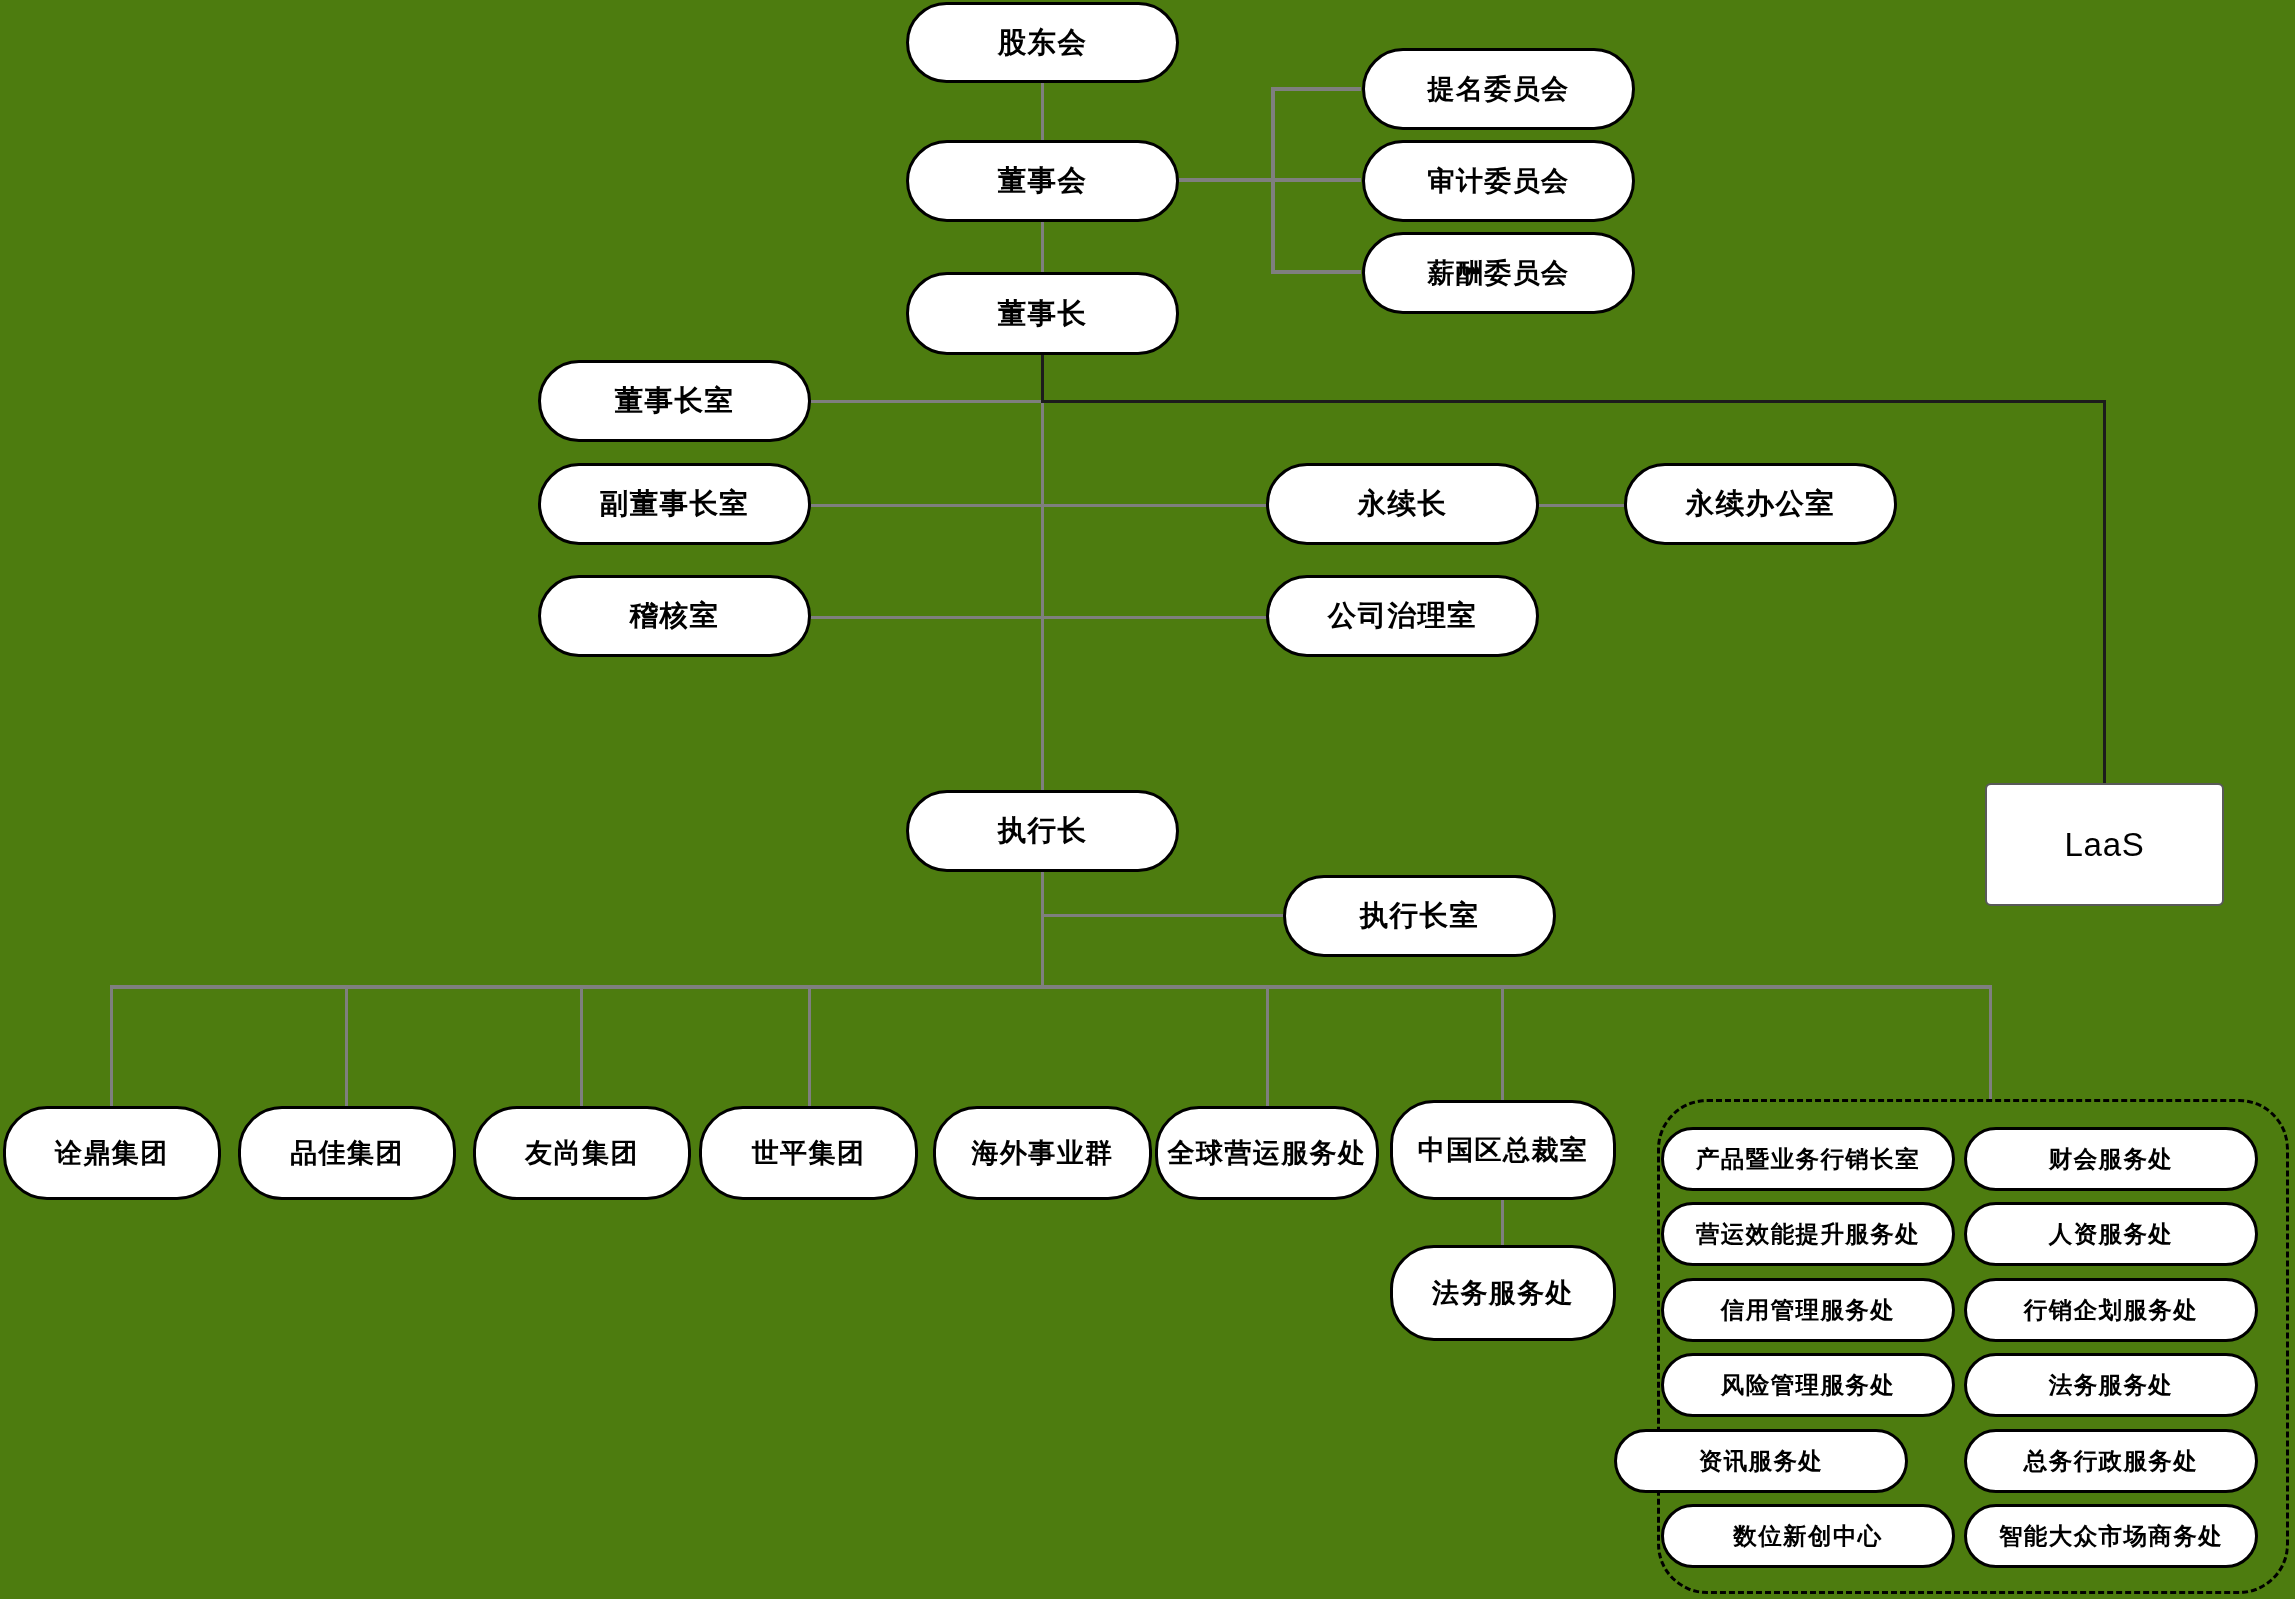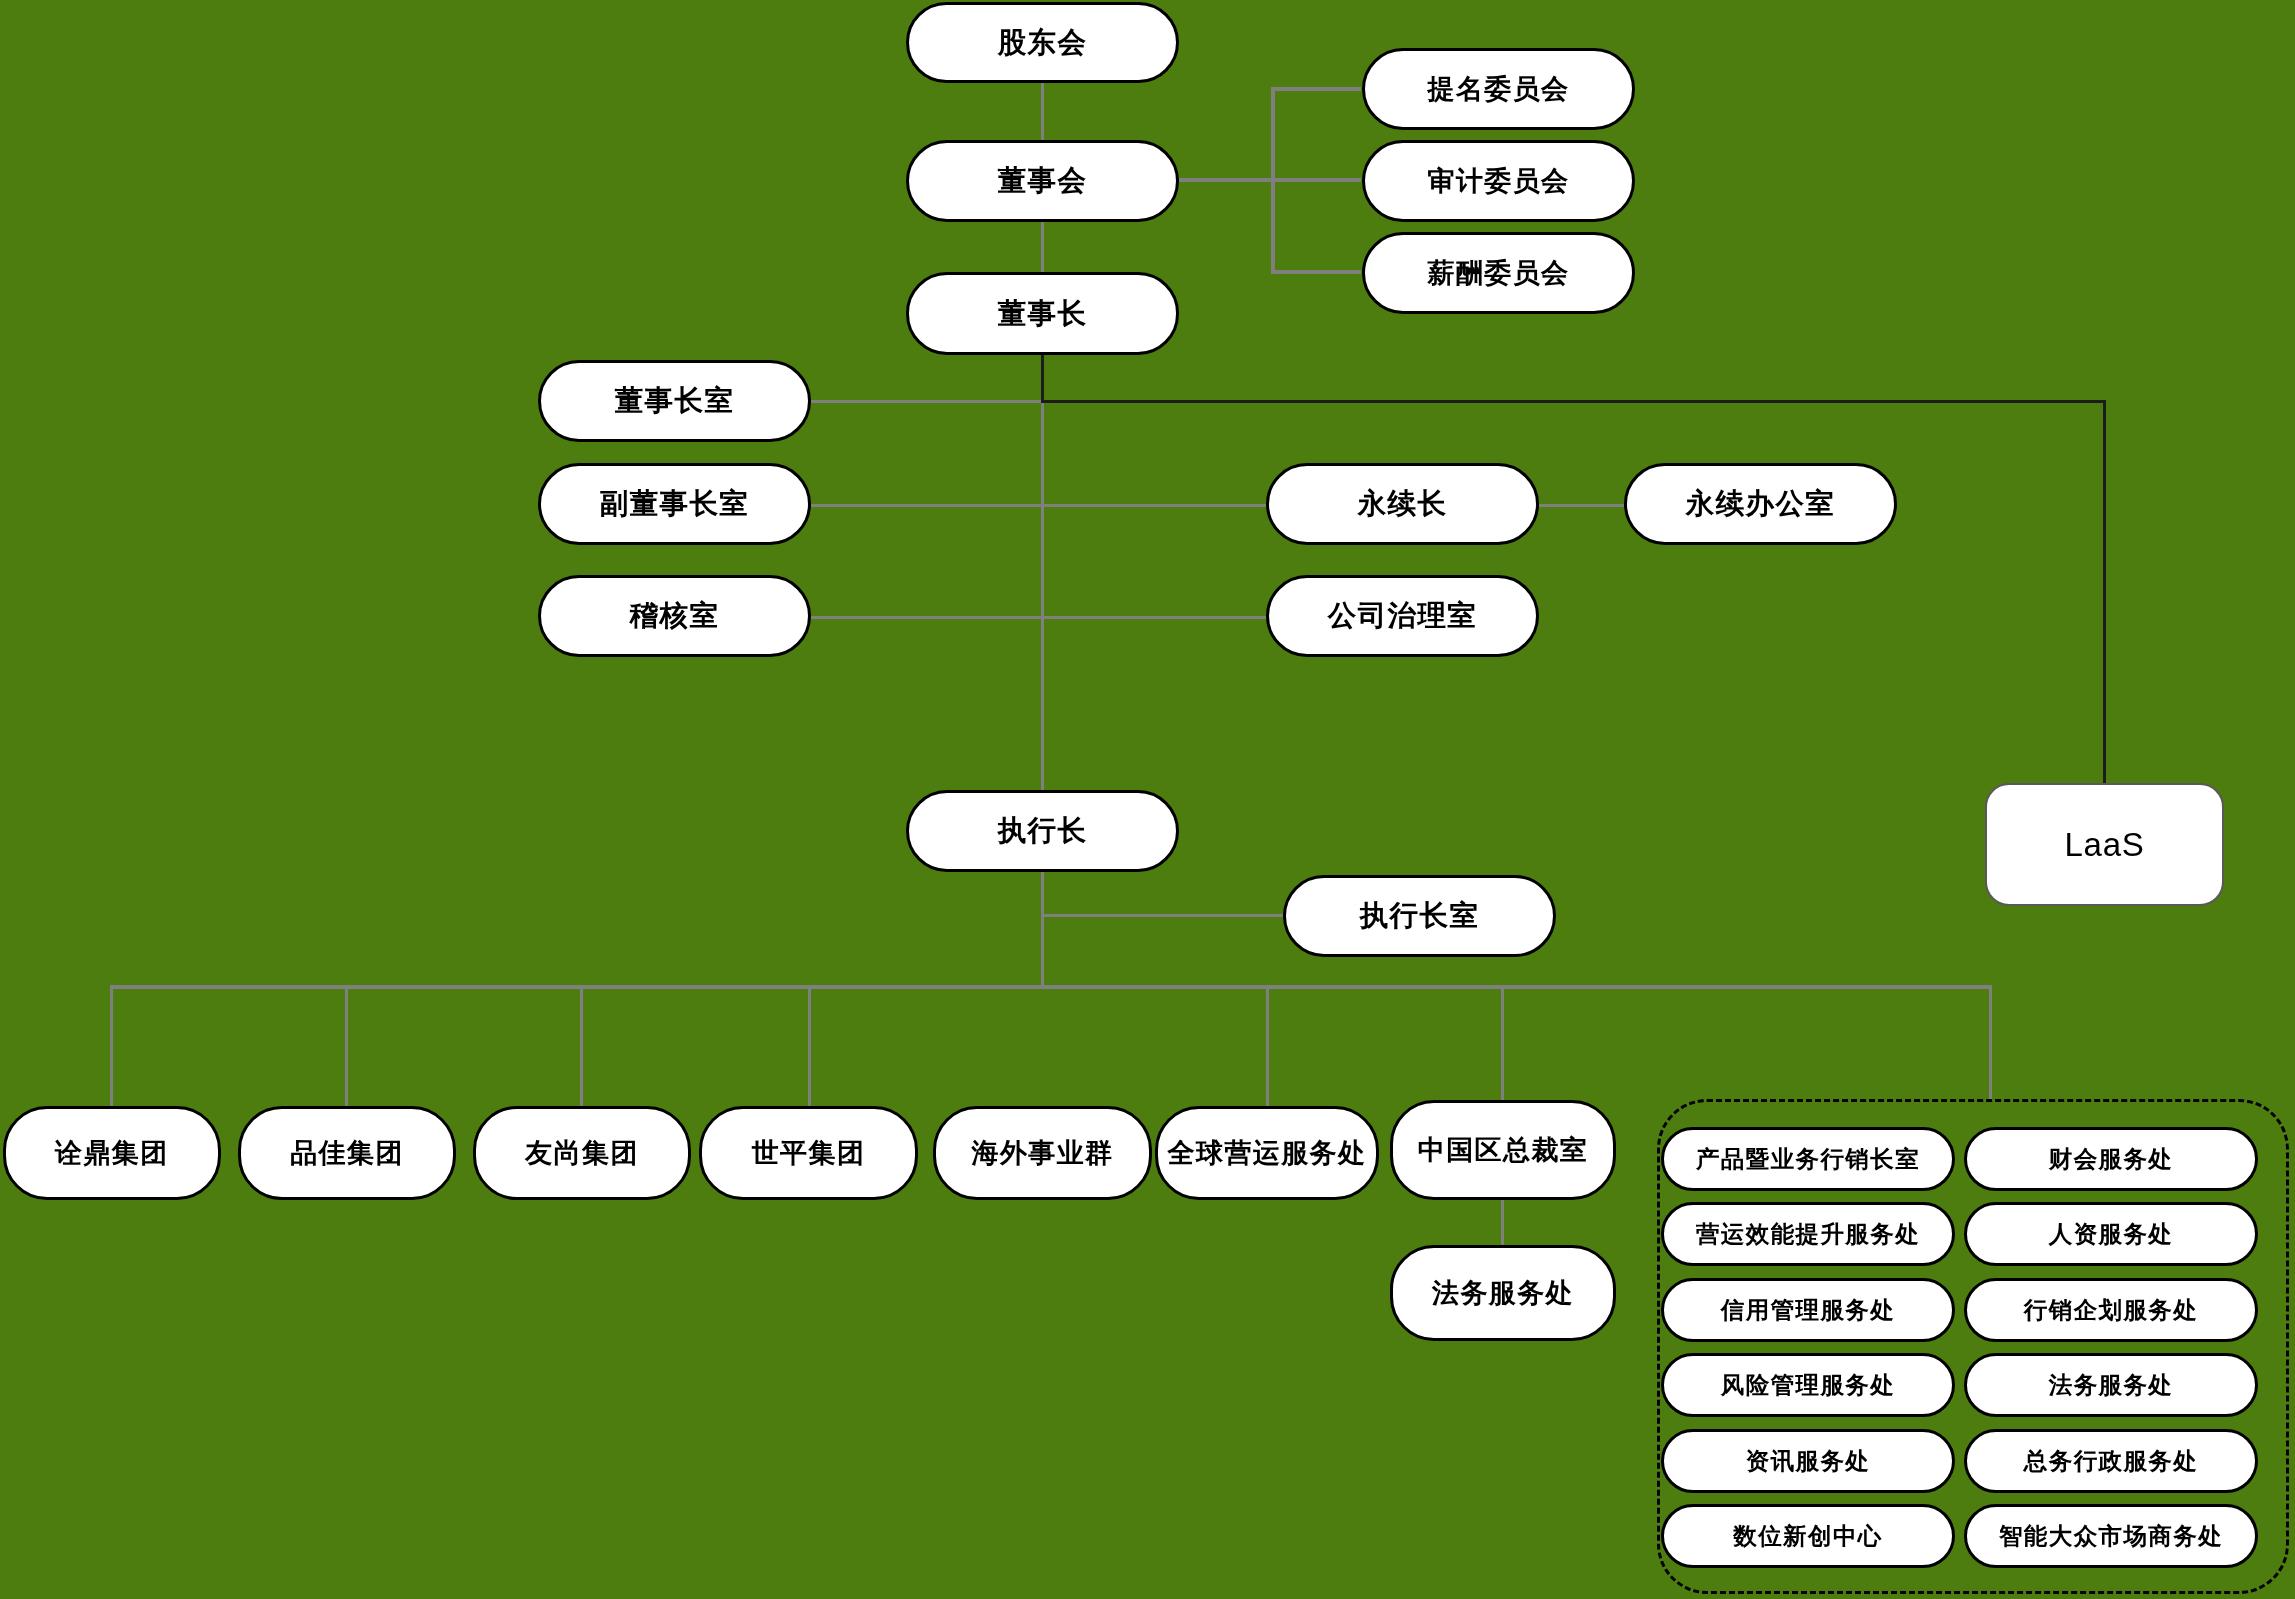--- a/index.html
+++ b/index.html
@@ -26,21 +26,21 @@
     letter-spacing: 1.4px;
     text-align: center;
     white-space: nowrap;
     z-index: 2;
   }
   .box.committee { font-size: 27px; }
   .box.bu { border-radius: 44px; font-size: 27px; }
   .box.svc { border-radius: 33px; font-size: 23.5px; border-width: 3.6px; }
   .box.laas {
     border: 2.8px solid #595959;
-    border-radius: 24px;
+    border-radius: 6px;
     font-size: 33px;
     font-weight: 400;
     letter-spacing: 0.7px;
     text-align: right;
   }
   .line { position: absolute; background: #7f7f7f; z-index: 1; }
   .line.dark { background: #1c1c1c; }
   .dashed-group {
     position: absolute;
     border: 3.6px dashed #000000;
@@ -117,21 +117,21 @@
   <div class="box bu" style="left:699px;  top:1106px; width:219px; height:94px;">世平集团</div>
   <div class="box bu" style="left:933px; top:1106px; width:219px; height:94px;">海外事业群</div>
   <div class="box bu" style="left:1155px; top:1106px; width:224px; height:94px;">全球营运服务处</div>
   <div class="box bu" style="left:1390px; top:1100px; width:226px; height:100px;">中国区总裁室</div>
   <div class="box bu" style="left:1390px; top:1245px; width:226px; height:96px;">法务服务处</div>
 
   <div class="box svc" style="left:1661px; top:1127px; width:294px; height:64px;">产品暨业务行销长室</div>
   <div class="box svc" style="left:1661px; top:1202px; width:294px; height:64px;">营运效能提升服务处</div>
   <div class="box svc" style="left:1661px; top:1278px; width:294px; height:64px;">信用管理服务处</div>
   <div class="box svc" style="left:1661px; top:1353px; width:294px; height:64px;">风险管理服务处</div>
-  <div class="box svc" style="left:1661px; top:1429px; width:294px; height:64px;">资讯服务处</div>
+  <div class="box svc" style="left:1614px; top:1429px; width:294px; height:64px;">资讯服务处</div>
   <div class="box svc" style="left:1661px; top:1504px; width:294px; height:64px;">数位新创中心</div>
 
   <div class="box svc" style="left:1964px; top:1127px; width:294px; height:64px;">财会服务处</div>
   <div class="box svc" style="left:1964px; top:1202px; width:294px; height:64px;">人资服务处</div>
   <div class="box svc" style="left:1964px; top:1278px; width:294px; height:64px;">行销企划服务处</div>
   <div class="box svc" style="left:1964px; top:1353px; width:294px; height:64px;">法务服务处</div>
   <div class="box svc" style="left:1964px; top:1429px; width:294px; height:64px;">总务行政服务处</div>
   <div class="box svc" style="left:1964px; top:1504px; width:294px; height:64px;">智能大众市场商务处</div>
 
 </div>

